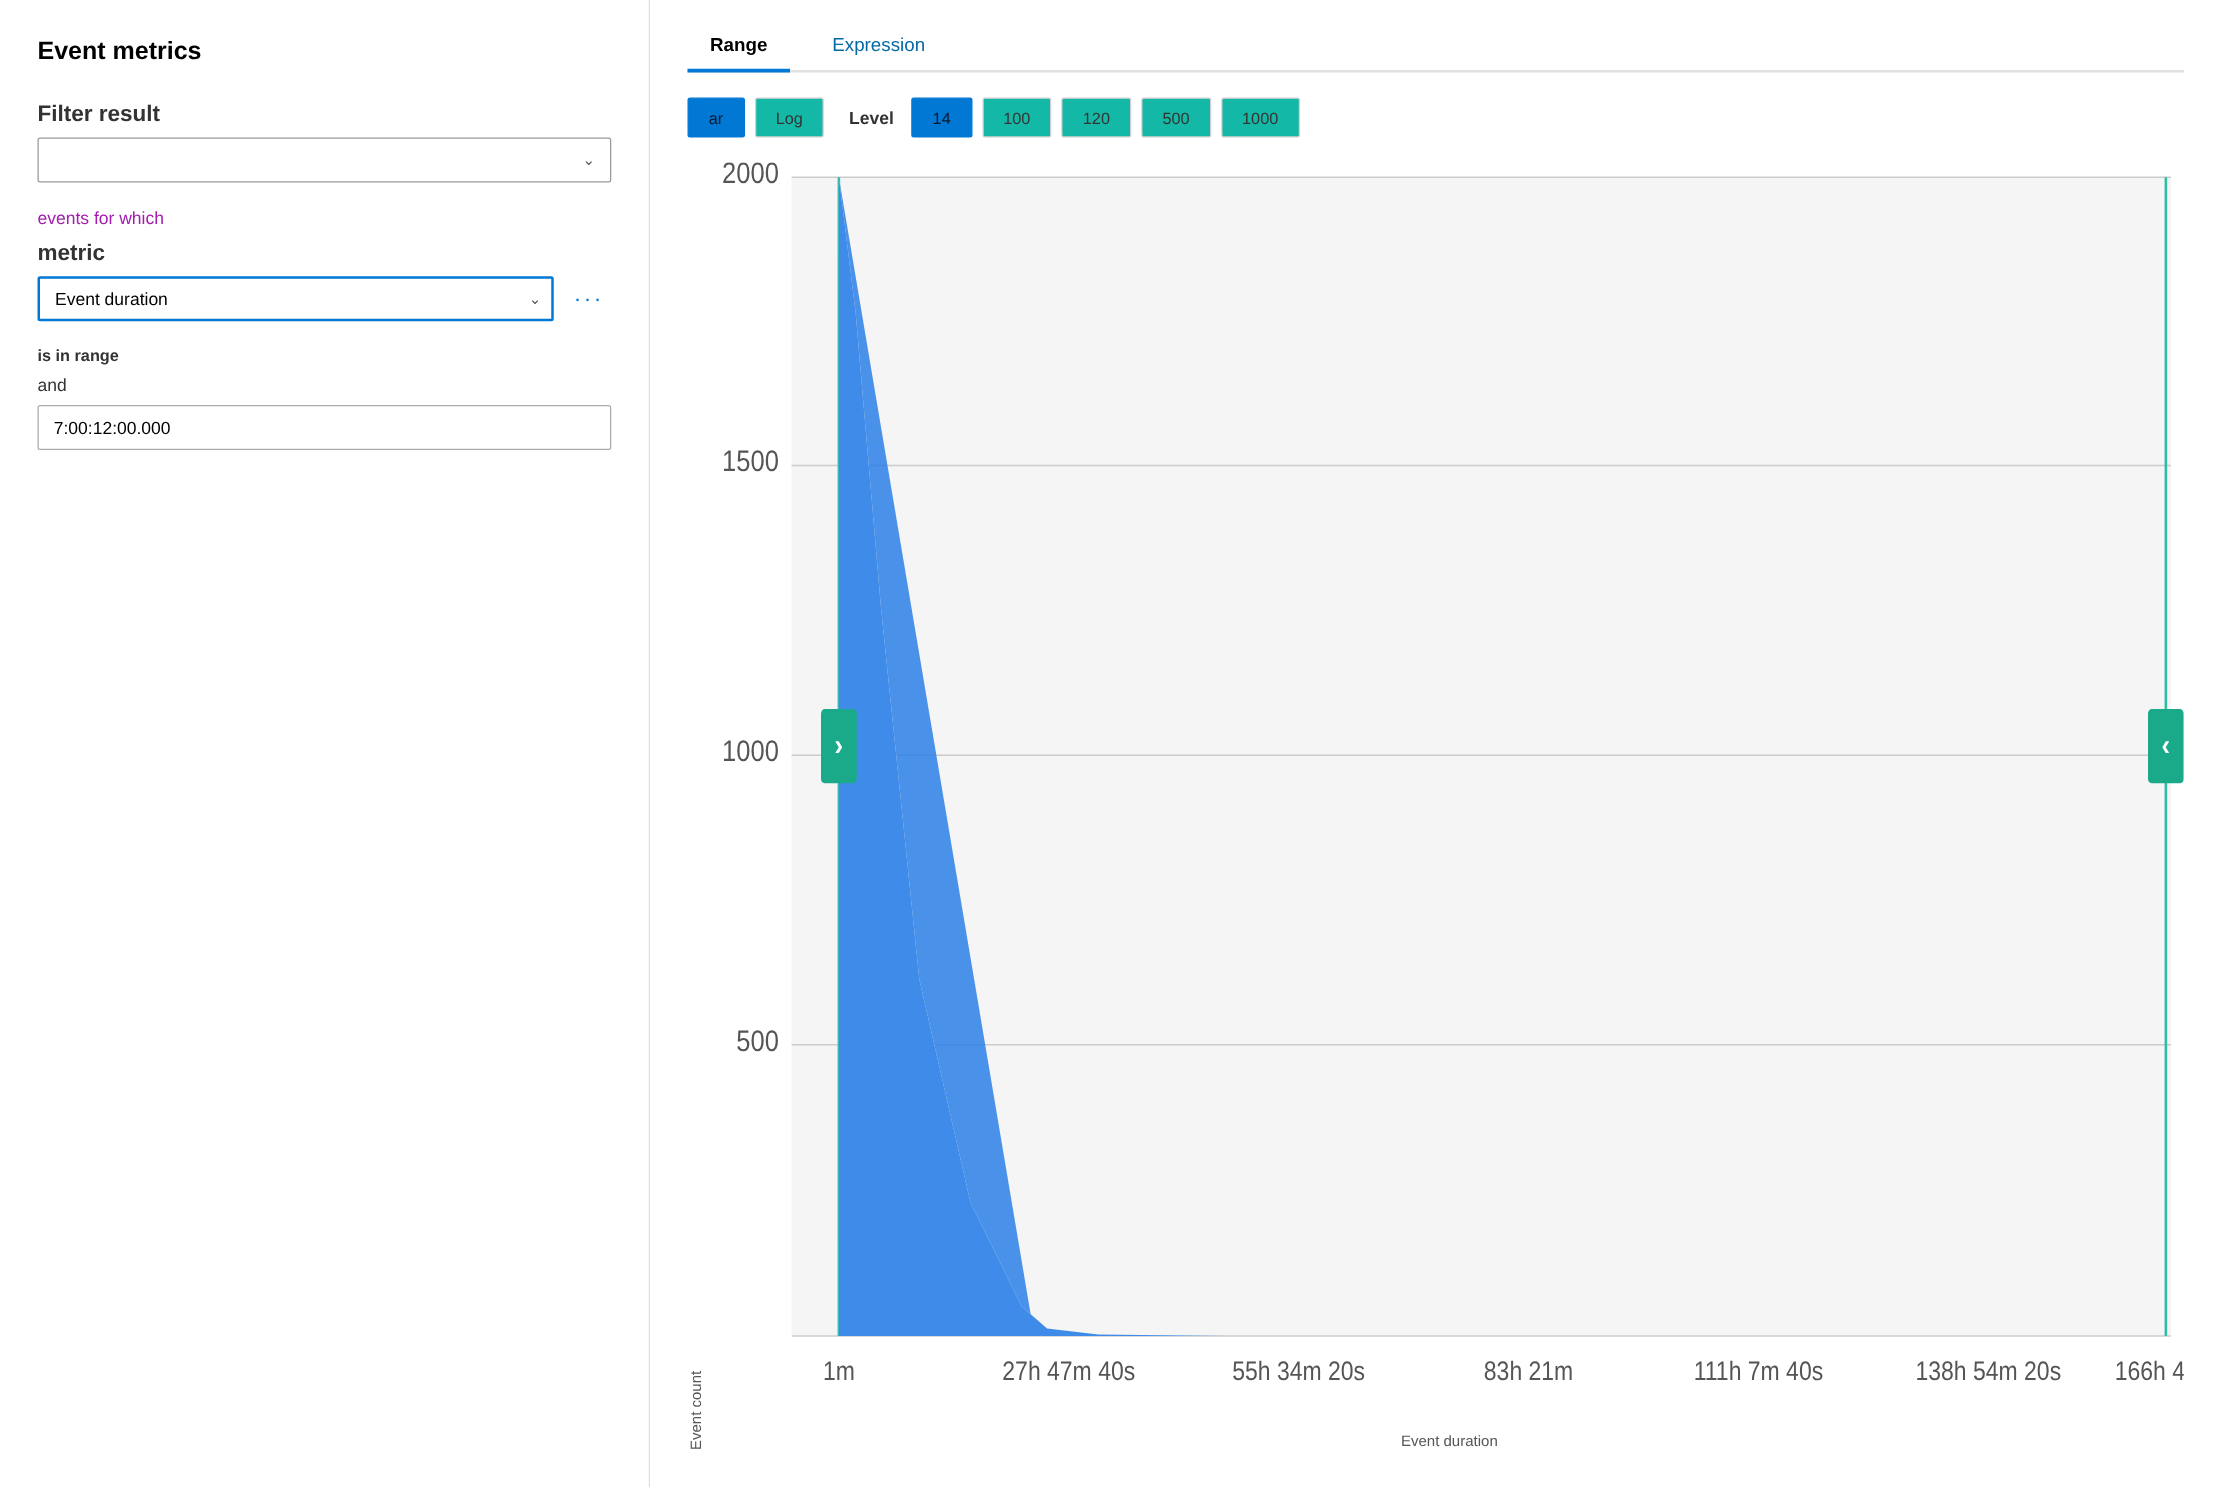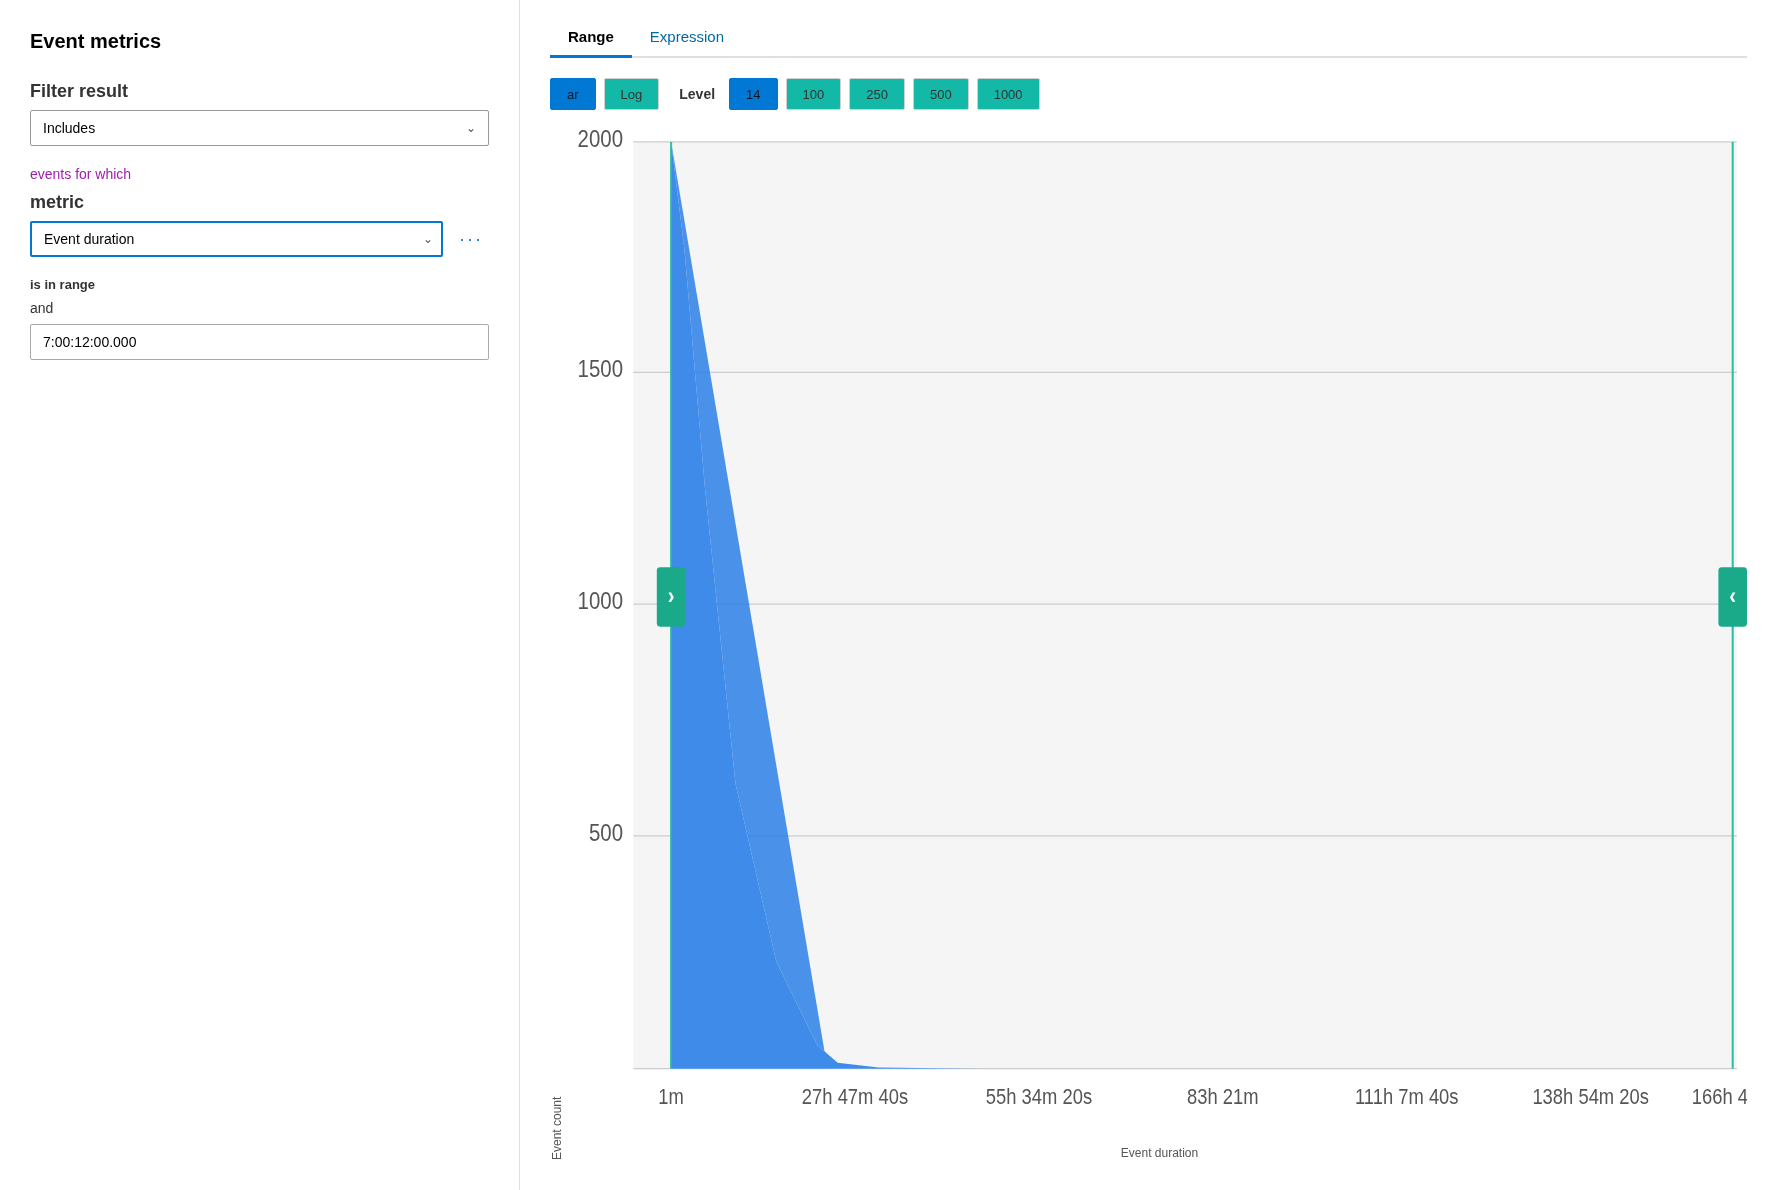--- a/index.html
+++ b/index.html
@@ -162,21 +162,21 @@
     .right-panel {
       flex: 1;
       padding: 20px 30px 30px 30px;
       display: flex;
       flex-direction: column;
     }
 
     
     .tabs {
       display: flex;
-      gap: 0;
+      gap: 16px;
       margin-bottom: 20px;
       border-bottom: 2px solid #e0e0e0;
     }
 
     .tab {
       padding: 8px 18px 10px;
       font-size: 15px;
       cursor: pointer;
       color: #0369a1;
       border-bottom: 3px solid transparent;
@@ -261,24 +261,20 @@
   </style>
 </head>
 <body>
 
 <div class="left-panel">
   <div class="panel-title">Event metrics</div>
 
   <div class="section-label">Filter result</div>
   <div class="dropdown-wrapper">
     <div class="dropdown-select" style="display:flex;align-items:center;">
-      <select>
-        <option>Includes</option>
-        <option>Excludes</option>
-      </select>
       <span class="dropdown-arrow">⌄</span>
     </div>
   </div>
 
   <div class="section-sublabel">events for which</div>
 
   <div class="section-label">metric</div>
   <div class="metric-row">
     <div class="metric-dropdown-wrapper">
       <select>
@@ -303,21 +299,21 @@
     <div class="tab active">Range</div>
     <div class="tab">Expression</div>
   </div>
 
   <div class="chart-toolbar">
     <button class="toolbar-btn active">ar</button>
     <button class="toolbar-btn">Log</button>
     <span class="toolbar-label">Level</span>
     <button class="toolbar-btn active">14</button>
     <button class="toolbar-btn">100</button>
-    <button class="toolbar-btn">250</button>
+    <button class="toolbar-btn">120</button>
     <button class="toolbar-btn">500</button>
     <button class="toolbar-btn">1000</button>
   </div>
 
   <div class="chart-container">
     <div class="y-axis-label">Event count</div>
     <div class="chart-inner">
       <div class="chart-svg-wrapper">
         <svg width="100%" height="100%" viewBox="0 0 1150 850" preserveAspectRatio="none" style="display:block;">
 

